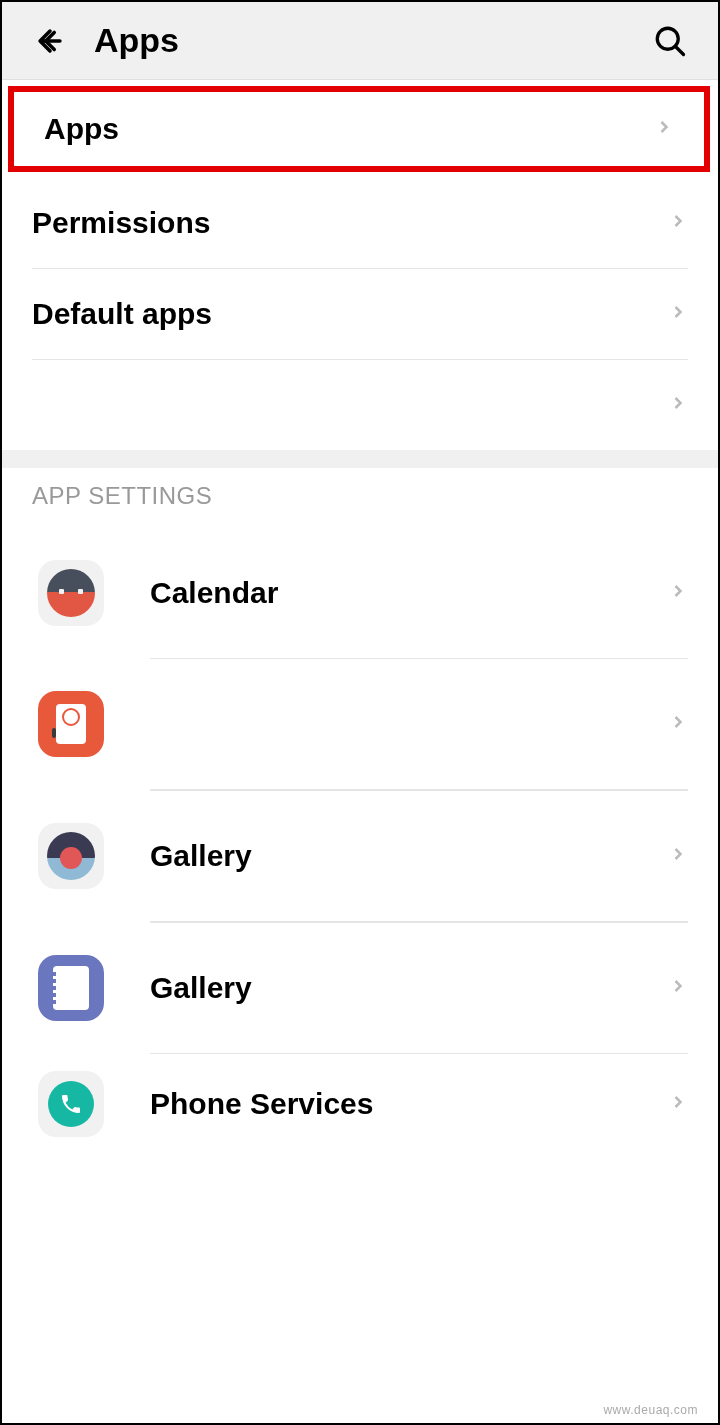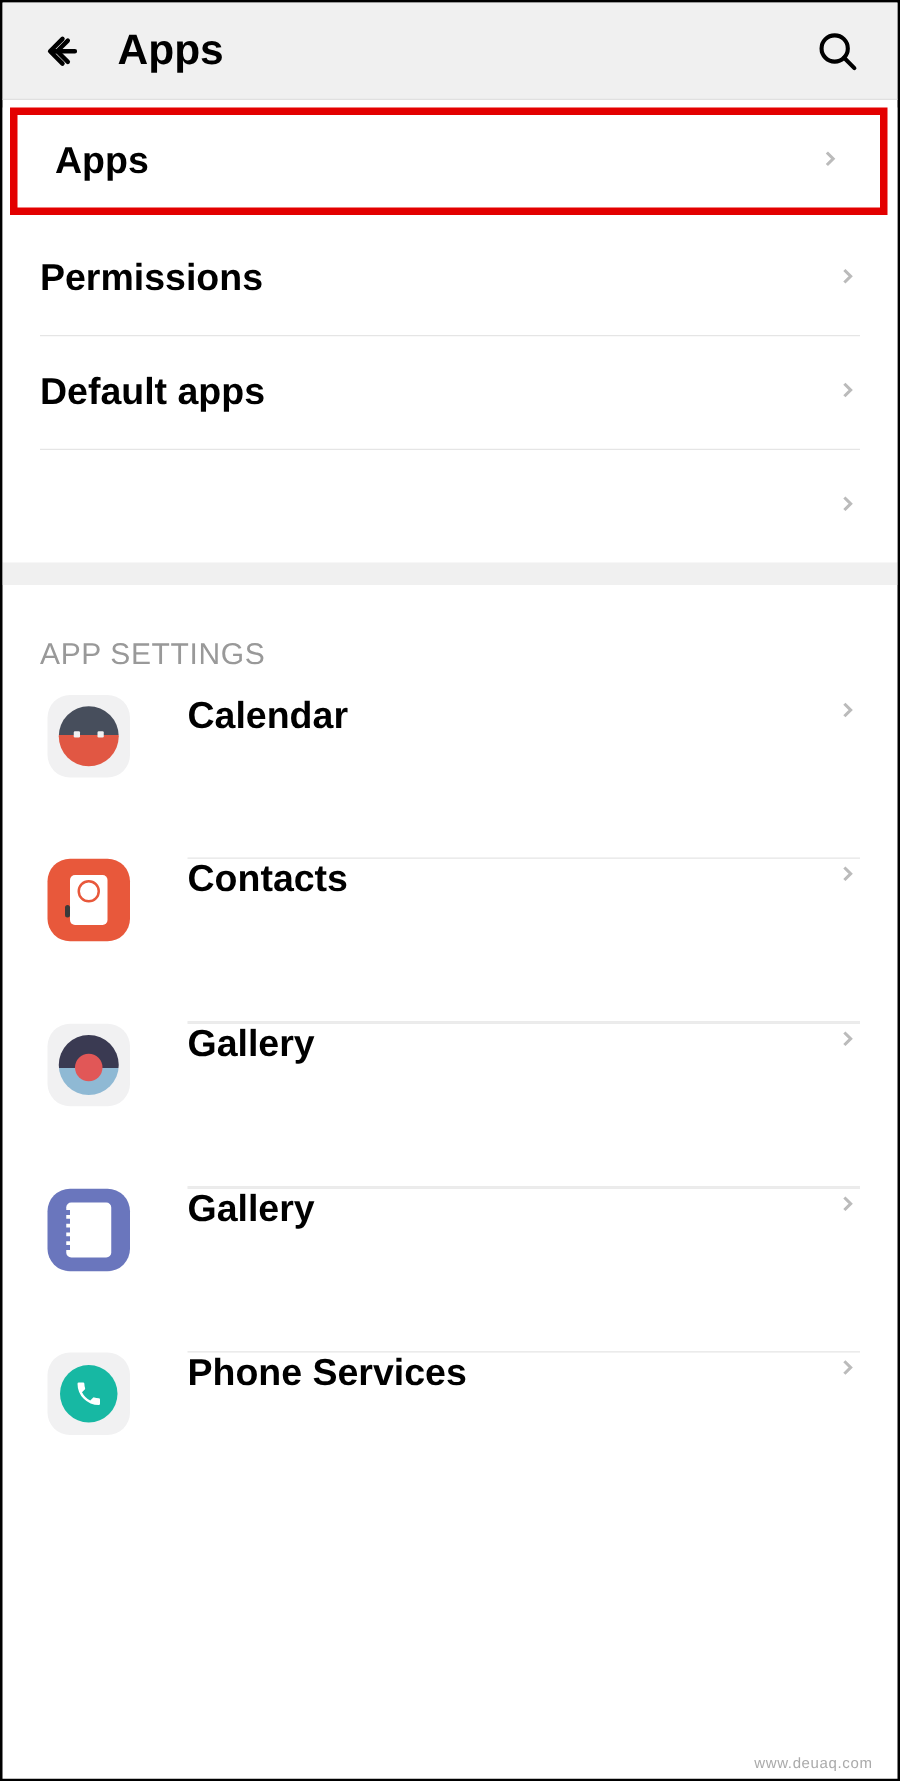--- a/index.html
+++ b/index.html
@@ -69,29 +69,30 @@
     .highlight-row {
       border: 6px solid #e30000;
       margin: 6px 8px 6px 6px;
       height: 86px;
     }
     .spacer {
       height: 18px;
       background: #f0f0f0;
     }
     .section-header {
-      padding: 42px 30px 18px 30px;
+      padding: 14px 30px 18px 30px;
       font-size: 24px;
       font-weight: 500;
       color: #999;
       letter-spacing: 0.5px;
     }
     .app-row {
       height: 130px;
       display: flex;
+      align-items: center;
       padding: 0 30px 0 36px;
       cursor: pointer;
     }
     .app-icon-wrap {
       width: 66px;
       height: 66px;
       border-radius: 18px;
       display: flex;
       align-items: center;
       justify-content: center;
@@ -240,21 +241,20 @@
     <span class="chevron"><svg width="20" height="24" viewBox="0 0 24 24" fill="none" stroke="#bbb" stroke-width="3">
           <polyline points="9 18 15 12 9 6"></polyline>
         </svg></span>
   </div>
   <hr class="app-divider">
 
   <div class="app-row">
     <div class="app-icon-wrap ic-contacts">
         <div class="inner"></div>
       </div>
-    <span class="app-label">Contacts</span>
     <span class="chevron"><svg width="20" height="24" viewBox="0 0 24 24" fill="none" stroke="#bbb" stroke-width="3">
           <polyline points="9 18 15 12 9 6"></polyline>
         </svg></span>
   </div>
   <hr class="app-divider">
 
   <hr class="app-divider">
 
   <div class="app-row">
     <div class="app-icon-wrap ic-gallery">

